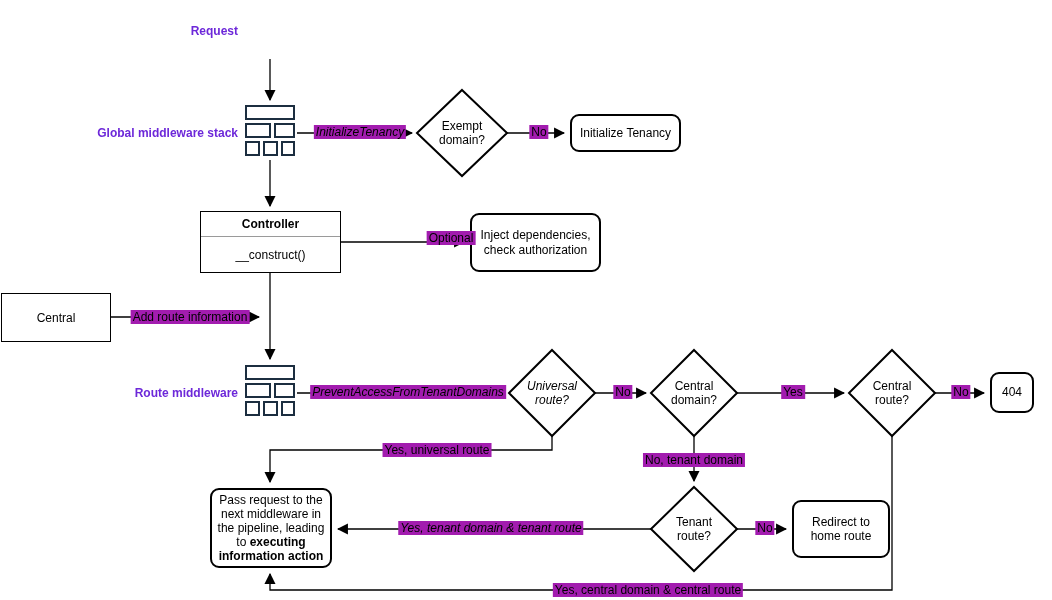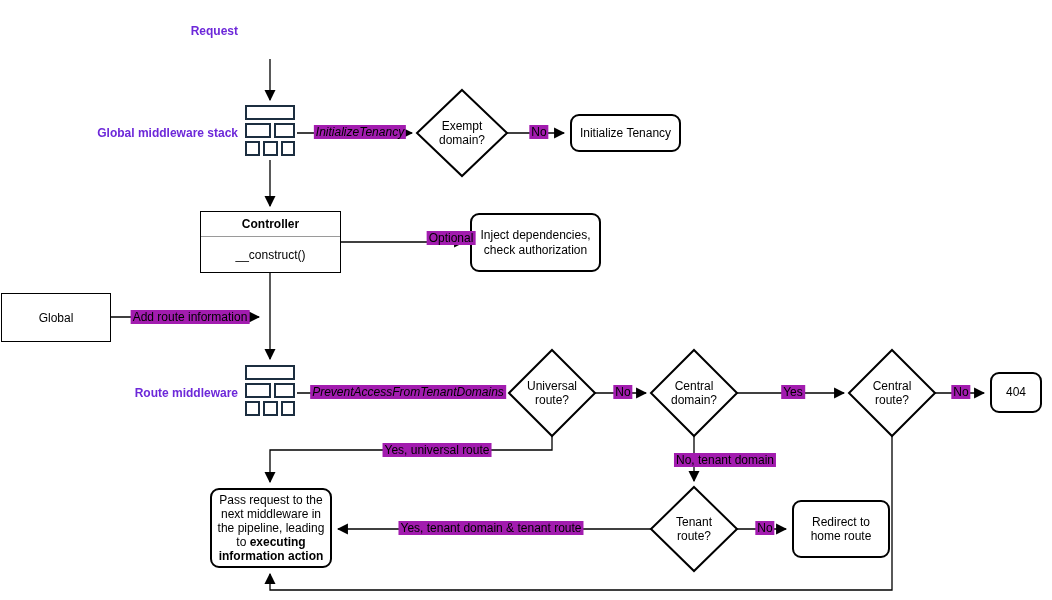--- a/index.html
+++ b/index.html
@@ -133,45 +133,46 @@
 
   <div class="node uml" style="left:200px;top:211px;width:141px;height:62px;">
     <div class="uml-title">Controller</div>
     <div class="uml-body">__construct()</div>
   </div>
 
   <div class="node rounded" style="left:570px;top:114px;width:111px;height:38px;">Initialize Tenancy</div>
 
   <div class="node rounded" style="left:470px;top:213px;width:131px;height:59px;">Inject dependencies, check authorization</div>
 
-  <div class="node rect" style="left:1px;top:293px;width:110px;height:49px;">Global</div>
+  <div class="node rect" style="left:1px;top:293px;width:110px;height:49px;">Central</div>
 
-  <div class="node rounded" style="left:990px;top:372px;width:52px;height:41px;">404</div>
+  <div class="node rounded" style="left:990px;top:372px;width:44px;height:41px;">404</div>
 
   <div class="node rounded" style="left:792px;top:500px;width:98px;height:58px;">Redirect to home route</div>
 
   <div class="node rounded" style="left:210px;top:488px;width:122px;height:80px;">
     <div>
       <span>Pass request to the next middleware in the pipeline, leading to</span>
       <span class="b">executing information action</span>
     </div>
   </div>
 
   <div class="diamond-lbl" style="left:417px;top:90px;width:90px;height:86px;">Exempt domain?</div>
-  <div class="diamond-lbl" style="left:512px;top:350px;width:80px;height:86px;">Universal route?</div>
+  <div class="diamond-lbl" style="left:512px;top:350px;width:80px;height:86px;font-style:italic;">Universal route?</div>
   <div class="diamond-lbl" style="left:658px;top:350px;width:72px;height:86px;">Central domain?</div>
   <div class="diamond-lbl" style="left:856px;top:350px;width:72px;height:86px;">Central route?</div>
   <div class="diamond-lbl" style="left:663px;top:487px;width:62px;height:84px;">Tenant route?</div>
 
   <div class="edge-lbl italic" style="left:360px;top:132px;">InitializeTenancy</div>
   <div class="edge-lbl" style="left:539px;top:132px;">No</div>
   <div class="edge-lbl" style="left:405px;top:238px;margin-left:46px;">Optional</div>
   <div class="edge-lbl" style="left:190px;top:317px;">Add route information</div>
   <div class="edge-lbl italic" style="left:408px;top:392px;">PreventAccessFromTenantDomains</div>
   <div class="edge-lbl" style="left:623px;top:392px;">No</div>
   <div class="edge-lbl" style="left:793px;top:392px;">Yes</div>
   <div class="edge-lbl" style="left:961px;top:392px;">No</div>
   <div class="edge-lbl" style="left:400px;top:450px;margin-left:37px;">Yes, universal route</div>
-  <div class="edge-lbl" style="left:725px;top:460px;">No, tenant domain</div>
+  <div class="edge-lbl" style="left:694px;top:460px;">No, tenant domain</div>
   <div class="edge-lbl" style="left:765px;top:528px;">No</div>
-  <div class="edge-lbl" style="left:491px;top:528px;">Yes, tenant domain &amp; tenant route</div>
+  <div class="edge-lbl" style="left:491px;top:528px;font-style:italic;">Yes, tenant domain &amp; tenant route</div>
+  <div class="edge-lbl" style="left:648px;top:590px;">Yes, central domain &amp; central route</div>
 
 </div>
 
 </body></html>

